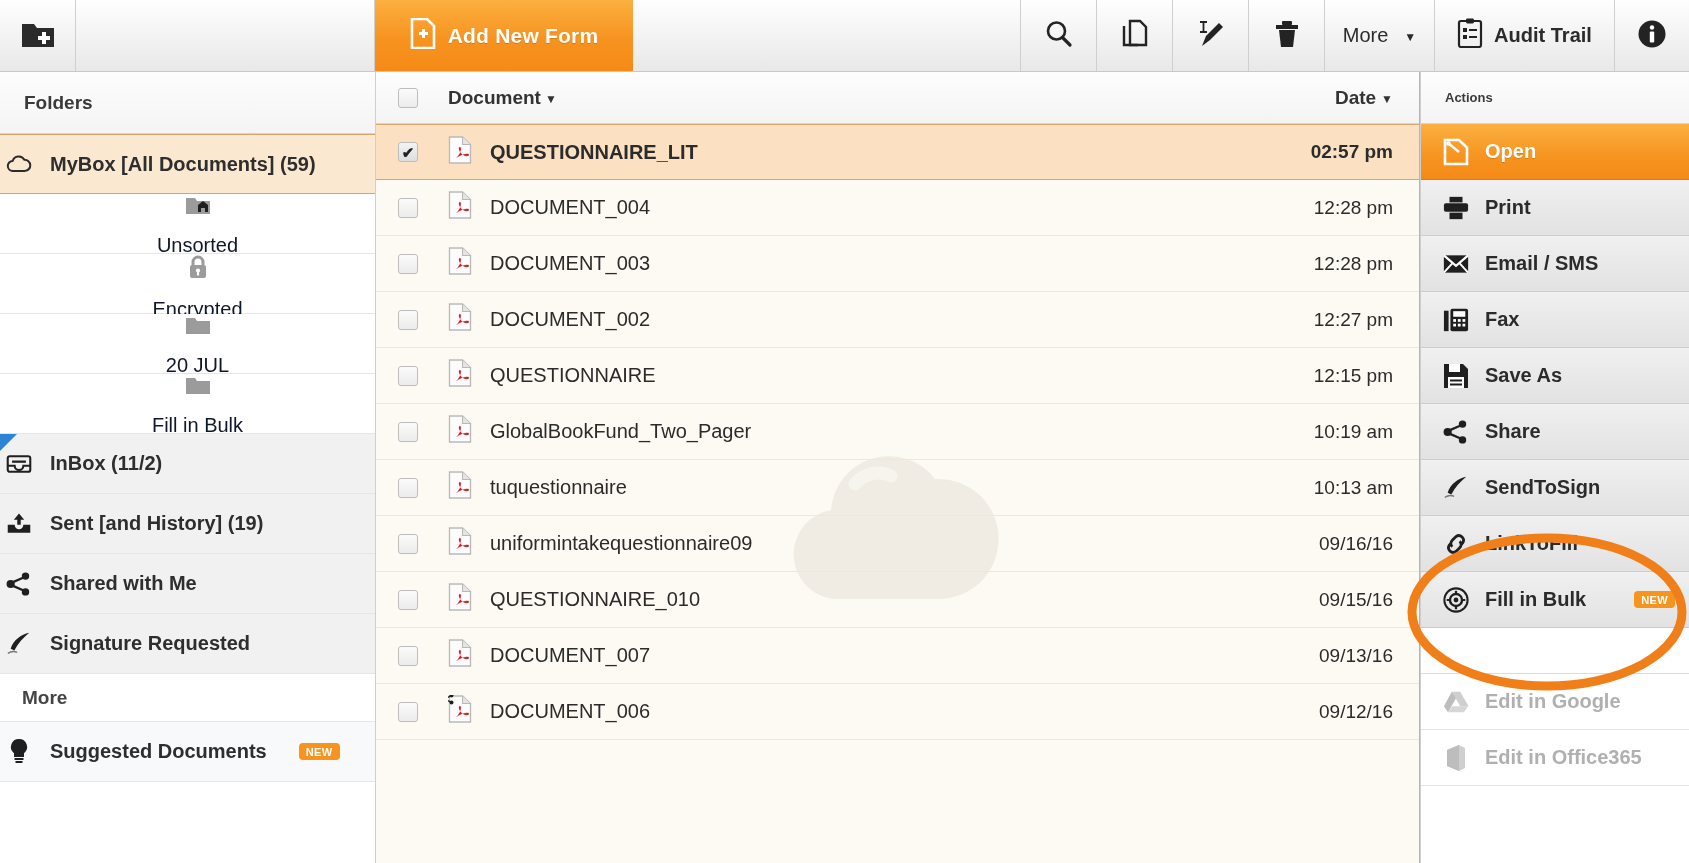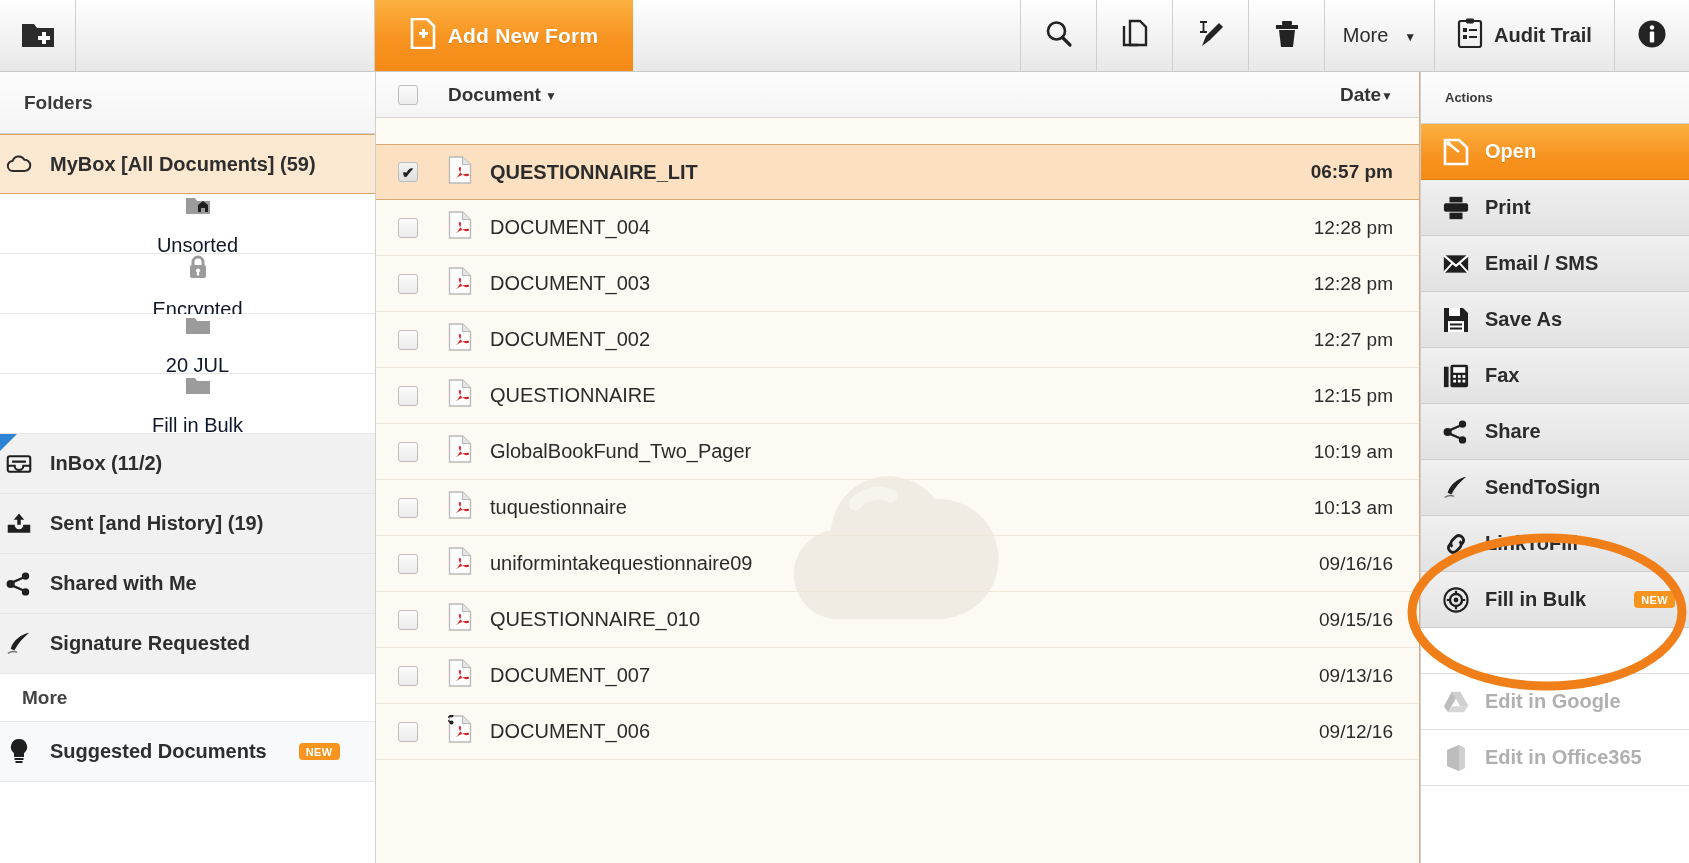--- a/index.html
+++ b/index.html
@@ -113,41 +113,41 @@
   .side-rest { flex: 1; background: #fff; }
   .side-count { font-weight: normal; }
 
   
   .docs {
     flex: 1; min-width: 0; display: flex; flex-direction: column;
     background: #fdfaf3; position: relative;
     border-right: 1px solid #d9ad80;
   }
   .docs-head {
-    height: 46px; display: flex; align-items: center;
+    height: 52px; display: flex; align-items: center;
     background: linear-gradient(to bottom, #fdfdfd, #f4f4f4);
     border-bottom: 1px solid #d4d4d4;
     font-size: 19px; color: #333; font-weight: bold;
     padding: 0 26px 0 22px;
   }
   .chk {
     width: 20px; height: 20px; border: 1px solid #bdbdbd; border-radius: 3px;
     background: linear-gradient(to bottom,#fbfbfb,#ececec);
     display: inline-flex; align-items: center; justify-content: center;
     cursor: pointer; flex: none;
   }
   .chk.on { background: linear-gradient(to bottom,#f3f3f3,#dedede); }
   .chk.on::after {
     content: "✔"; font-size: 15px; color: #222; line-height: 1;
   }
   .hdr-doc { margin-left: 30px; display: flex; align-items: center; gap: 4px; cursor: pointer; }
-  .hdr-date { margin-left: auto; display: flex; align-items: center; cursor: pointer; }
+  .hdr-date { margin-left: auto; display: flex; align-items: center; gap: 5px; cursor: pointer; }
   .caret { font-size: 12px; line-height: 1; position: relative; top: 1px; }
 
-  .rows { flex: 1; position: relative; overflow: hidden; margin-top: 26px; }
+  .rows { flex: 1; position: relative; overflow: hidden; }
   .row {
     height: 56px; display: flex; align-items: center;
     padding: 0 26px 0 22px;
     border-bottom: 1px solid #eee7da;
     font-size: 20px; color: #2b2b2b;
     position: relative; z-index: 2; cursor: pointer;
   }
   .row.selected {
     background: #fbe0c1;
     border-top: 1px solid #dba86f;
@@ -435,21 +435,21 @@
         <div class="row selected">
           <span class="chk on"></span>
           <span class="pdf-ico">
             <svg width="24" height="28" viewBox="0 0 24 28">
               <path d="M1.5 1 h13 l8 7.5 V27 h-21 Z" fill="#fcfcfc" stroke="#b9b9b9" stroke-width="1.3"></path>
               <path d="M14.5 1 v7.5 h8" fill="#e4e4e4" stroke="#b9b9b9" stroke-width="1.1"></path>
               <path d="M8 22 c5 -4 6 -11 4 -11 c-2.5 0 -1 6 4 8.5 c2 1 4.5 1 5 -0.5 c0.5 -1.5 -3 -1.5 -6 -0.5 c-3 1 -6 3 -7 3.5" fill="#d8232a"></path>
             </svg>
           </span>
           <span class="row-name">QUESTIONNAIRE_LIT</span>
-          <span class="row-date">06:57 pm</span>
+          <span class="row-date">02:57 pm</span>
         </div>
 
         <div class="row">
           <span class="chk"></span>
           <span class="pdf-ico">
             <svg width="24" height="28" viewBox="0 0 24 28">
               <path d="M1.5 1 h13 l8 7.5 V27 h-21 Z" fill="#fcfcfc" stroke="#b9b9b9" stroke-width="1.3"></path>
               <path d="M14.5 1 v7.5 h8" fill="#e4e4e4" stroke="#b9b9b9" stroke-width="1.1"></path>
               <path d="M8 22 c5 -4 6 -11 4 -11 c-2.5 0 -1 6 4 8.5 c2 1 4.5 1 5 -0.5 c0.5 -1.5 -3 -1.5 -6 -0.5 c-3 1 -6 3 -7 3.5" fill="#d8232a"></path>
             </svg>
@@ -611,33 +611,20 @@
 
       <div class="act">
         <span class="act-ico">
           <svg width="30" height="22" viewBox="0 0 30 22">
             <path d="M1 1 h28 v20 H1 Z" fill="#1f1f1f"></path>
             <path d="M1 1 L15 13 L29 1" fill="none" stroke="#ffffff" stroke-width="2.6"></path>
             <path d="M1 21 L11 10 M29 21 L19 10" stroke="#ffffff" stroke-width="2.2"></path>
           </svg>
         </span>
         <span>Email / SMS</span>
-      </div>
-
-      <div class="act">
-        <span class="act-ico">
-          <svg width="26" height="26" viewBox="0 0 26 26">
-            <path d="M1 1 h19 l5 5 v19 H1 Z" fill="#1f1f1f"></path>
-            <rect x="6" y="1" width="11" height="8" fill="#ffffff"></rect>
-            <rect x="5" y="14" width="16" height="11" fill="#ffffff"></rect>
-            <rect x="7" y="16.5" width="12" height="2" fill="#1f1f1f"></rect>
-            <rect x="7" y="20.5" width="12" height="2" fill="#1f1f1f"></rect>
-          </svg>
-        </span>
-        <span>Save As</span>
       </div>
 
       <div class="act">
         <span class="act-ico">
           <svg width="28" height="26" viewBox="0 0 28 26">
             <rect x="1" y="3" width="5" height="22" fill="#1f1f1f"></rect>
             <rect x="8" y="1" width="19" height="24" rx="2" fill="#1f1f1f"></rect>
             <rect x="11" y="3.5" width="13" height="6" fill="#ffffff"></rect>
             <g fill="#ffffff">
               <rect x="11" y="12" width="3" height="3"></rect>
@@ -647,20 +634,33 @@
                 <rect x="16" y="17" width="3" height="3"></rect>
                 <rect x="21" y="17" width="3" height="3"></rect>
             </g>
           </svg>
         </span>
         <span>Fax</span>
       </div>
 
       <div class="act">
         <span class="act-ico">
+          <svg width="26" height="26" viewBox="0 0 26 26">
+            <path d="M1 1 h19 l5 5 v19 H1 Z" fill="#1f1f1f"></path>
+            <rect x="6" y="1" width="11" height="8" fill="#ffffff"></rect>
+            <rect x="5" y="14" width="16" height="11" fill="#ffffff"></rect>
+            <rect x="7" y="16.5" width="12" height="2" fill="#1f1f1f"></rect>
+            <rect x="7" y="20.5" width="12" height="2" fill="#1f1f1f"></rect>
+          </svg>
+        </span>
+        <span>Save As</span>
+      </div>
+
+      <div class="act">
+        <span class="act-ico">
           <svg width="28" height="26" viewBox="0 0 28 26">
             <circle cx="21" cy="4.5" r="4" fill="#1f1f1f"></circle>
             <circle cx="21" cy="21.5" r="4" fill="#1f1f1f"></circle>
             <circle cx="5" cy="13" r="4.4" fill="#1f1f1f"></circle>
             <path d="M7.5 11 L19 6 M7.5 15 L19 20" stroke="#1f1f1f" stroke-width="2.4"></path>
           </svg>
         </span>
         <span>Share</span>
       </div>
 

